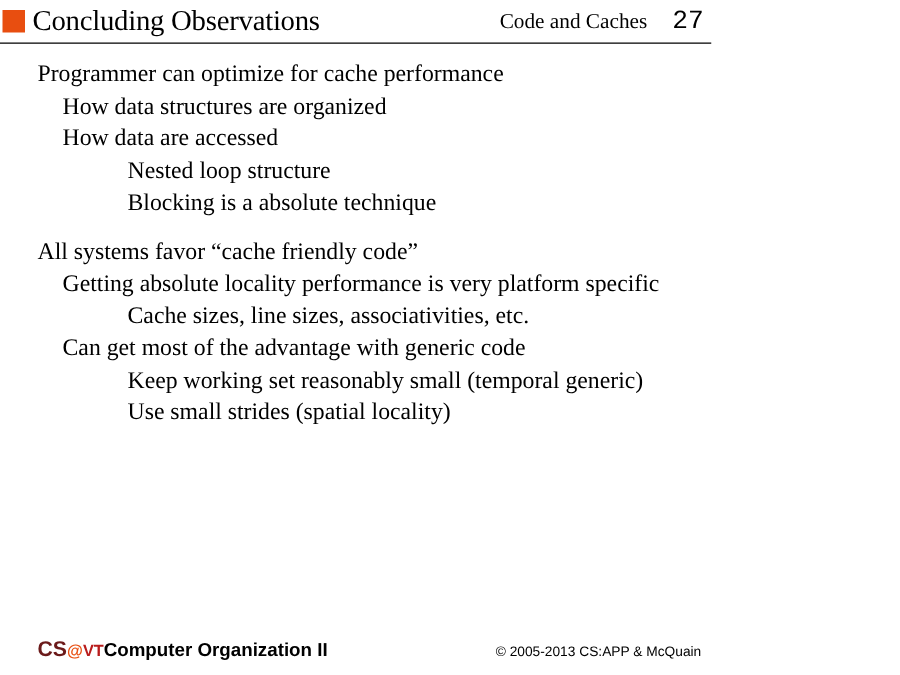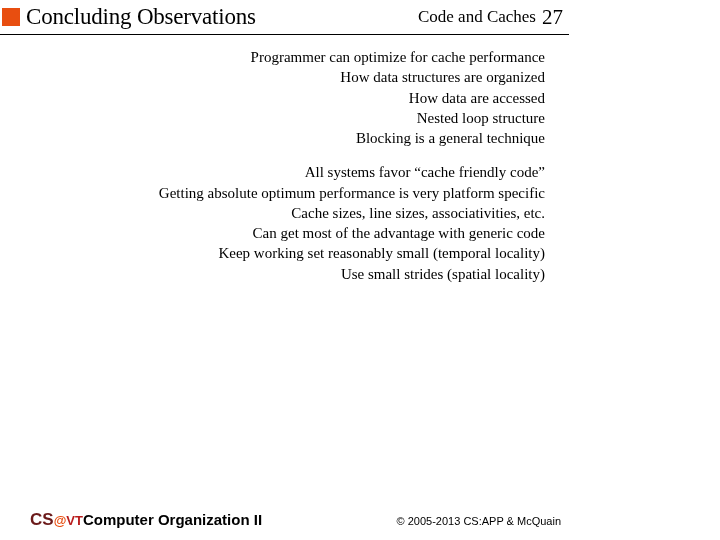--- a/index.html
+++ b/index.html
@@ -4,25 +4,25 @@
 <style>
   * { margin: 0; padding: 0; box-sizing: border-box; }
   html, body { width: 720px; height: 540px; font-family: "Times New Roman", Times, serif; background: #fff; color: #000; }
   .slide { width: 569px; height: 540px; position: relative; display: flex; flex-direction: column; }
 
   .header { display: flex; align-items: center; padding: 4px 6px 4px 2px; }
   .marker { width: 18px; height: 18px; background: #e84e10; margin-right: 6px; flex-shrink: 0; }
   .title { font-size: 23px; font-weight: normal; letter-spacing: -0.2px; }
   .spacer { flex: 1; }
   .topic { font-size: 17px; }
-  .pagenum { font-size: 21px; margin-left: 6px; }
+  .pagenum { font-size: 21px; margin-left: 20px; font-family: Liberation Mono, monospace; }
 
   .rule { height: 1px; background: #000; margin: 0 0 0 0; }
 
-  .body { padding: 12px 24px 0 30px; font-size: 15px; line-height: 1.35; text-align: right; }
+  .body { padding: 12px 24px 0 30px; font-size: 19px; line-height: 1.35; }
   .lvl0 { margin-left: 0; }
   .lvl1 { margin-left: 20px; }
   .lvl2 { margin-left: 72px; }
   .block2 { margin-top: 14px; }
 
   .footer { position: absolute; bottom: 10px; left: 0; width: 100%; display: flex; align-items: baseline; padding: 0 8px 0 30px; font-family: Arial, Helvetica, sans-serif; }
   .cs { font-weight: bold; font-size: 17px; color: #6b1a1a; }
   .at { font-weight: bold; font-size: 13px; color: #e84e10; }
   .vt { font-weight: bold; font-size: 13px; color: #b91c1c; }
   .course { flex: 1; text-align: left; font-weight: bold; font-size: 15px; color: #000; }
@@ -39,27 +39,27 @@
     <div class="topic">Code and Caches</div>
     <div class="pagenum">27</div>
   </div>
   <div class="rule"></div>
 
   <div class="body">
     <div class="lvl0">Programmer can optimize for cache performance</div>
     <div class="lvl1">How data structures are organized</div>
     <div class="lvl1">How data are accessed</div>
     <div class="lvl2">Nested loop structure</div>
-    <div class="lvl2">Blocking is a general technique</div>
+    <div class="lvl2">Blocking is a absolute technique</div>
 
     <div class="lvl0 block2">All systems favor “cache friendly code”</div>
-    <div class="lvl1">Getting absolute optimum performance is very platform specific</div>
+    <div class="lvl1">Getting absolute locality performance is very platform specific</div>
     <div class="lvl2">Cache sizes, line sizes, associativities, etc.</div>
     <div class="lvl1">Can get most of the advantage with generic code</div>
-    <div class="lvl2">Keep working set reasonably small (temporal locality)</div>
+    <div class="lvl2">Keep working set reasonably small (temporal generic)</div>
     <div class="lvl2">Use small strides (spatial locality)</div>
   </div>
 
   <div class="footer">
     <span>
       <span class="cs">CS</span><span class="at">@</span><span class="vt">VT</span>
     </span>
     <span class="course">Computer Organization II</span>
     <span class="copy">© 2005-2013 CS:APP &amp; McQuain</span>
   </div>

